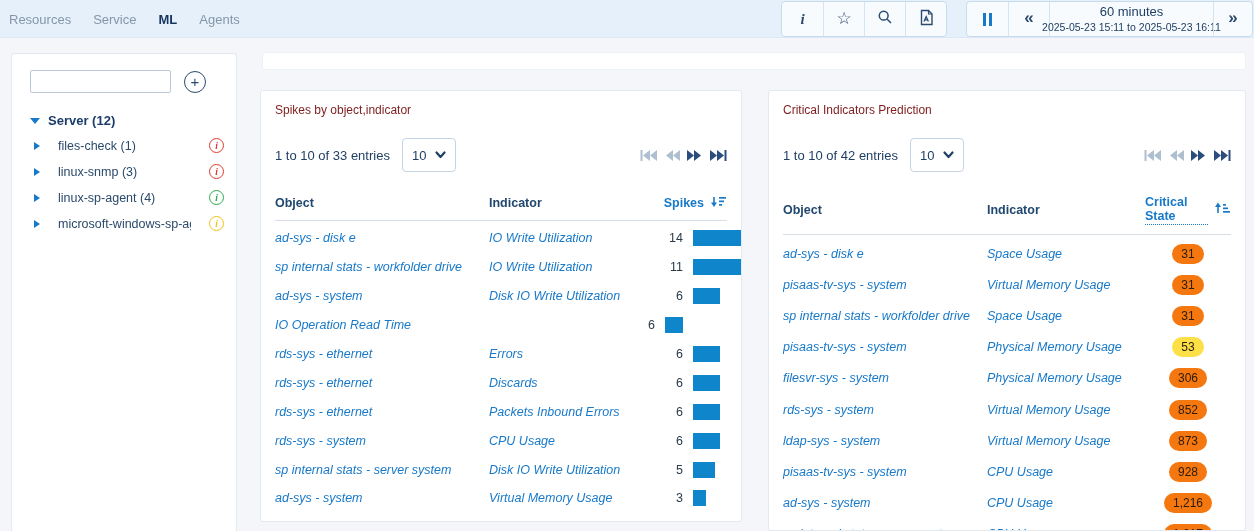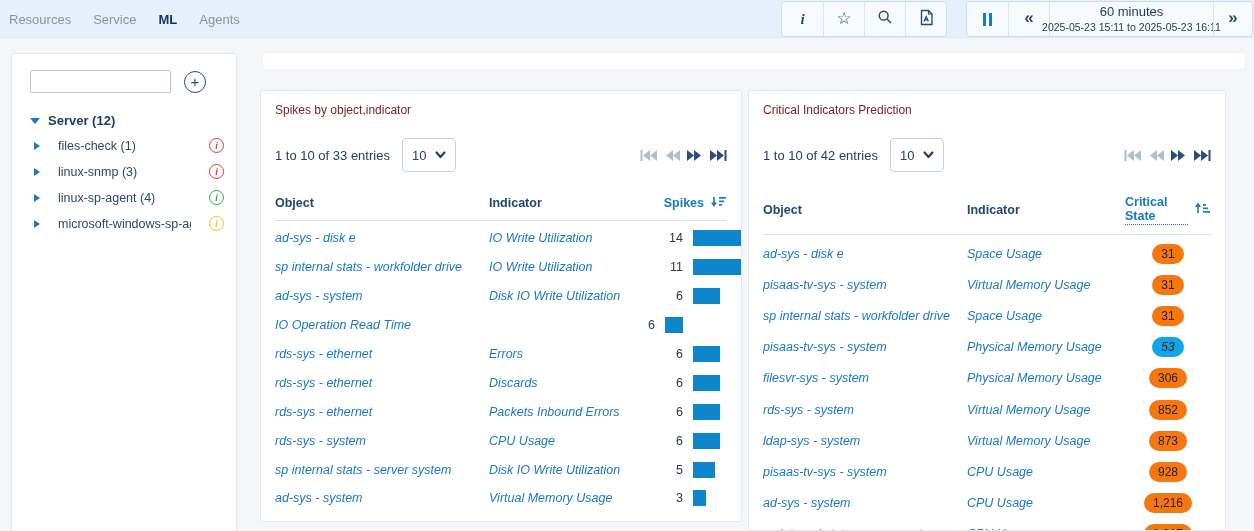--- a/index.html
+++ b/index.html
@@ -71,21 +71,21 @@
   
   .toolbar-strip {
     position:absolute; left:262px; top:52px; width:984px; height:18px;
     background:#fff; border:1px solid #eef2f6; border-radius:3px;
   }
   .panel {
     position:absolute; top:90px; background:#fff; border:1px solid #e2e9f0; border-radius:3px;
     padding:12px 14px; overflow:hidden;
   }
   #spikes-panel  { left:260px; width:482px; height:432px; }
-  #critical-panel{ left:748px; width:478px; height:441px; }
+  #critical-panel{ left:768px; width:478px; height:441px; }
   .panel-title { font-size:12px; color:#7f1d1d; }
   .pagination { display:flex; align-items:center; margin-top:21px; }
   .entries-info { font-size:13px; color:#1f3f63; }
   .page-size {
     margin-left:12px; display:flex; align-items:center; gap:9px;
     border:1px solid #c3d4e4; border-radius:4px; height:25px; padding:16px 9px;
     font-size:13px; color:#1f3f63; cursor:pointer; background:#fff;
   }
   .pagers { margin-left:auto; display:flex; gap:5px; align-items:center; }
   .pager { cursor:pointer; display:flex; }
@@ -405,21 +405,21 @@
         <span class="link">sp internal stats - workfolder drive</span>
         <span class="link">Space Usage</span>
         <span class="badge-wrap">
           <span class="badge" style="background: rgb(244, 119, 15);">31</span>
         </span>
       </div>
       <div class="trow c-grid">
         <span class="link">pisaas-tv-sys - system</span>
         <span class="link">Physical Memory Usage</span>
         <span class="badge-wrap">
-          <span class="badge" style="background: #0ea5e9; font-style: italic;">53</span>
+          <span class="badge" style="background: #fde047;">53</span>
         </span>
       </div>
       <div class="trow c-grid">
         <span class="link">filesvr-sys - system</span>
         <span class="link">Physical Memory Usage</span>
         <span class="badge-wrap">
           <span class="badge" style="background: rgb(244, 119, 15);">306</span>
         </span>
       </div>
       <div class="trow c-grid">

